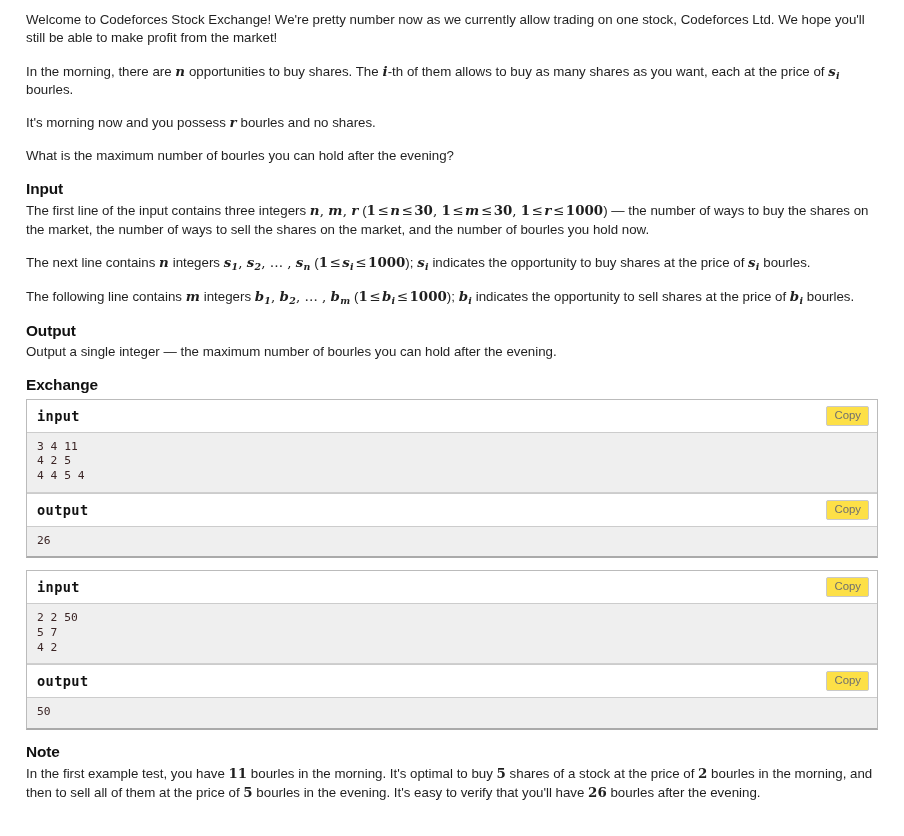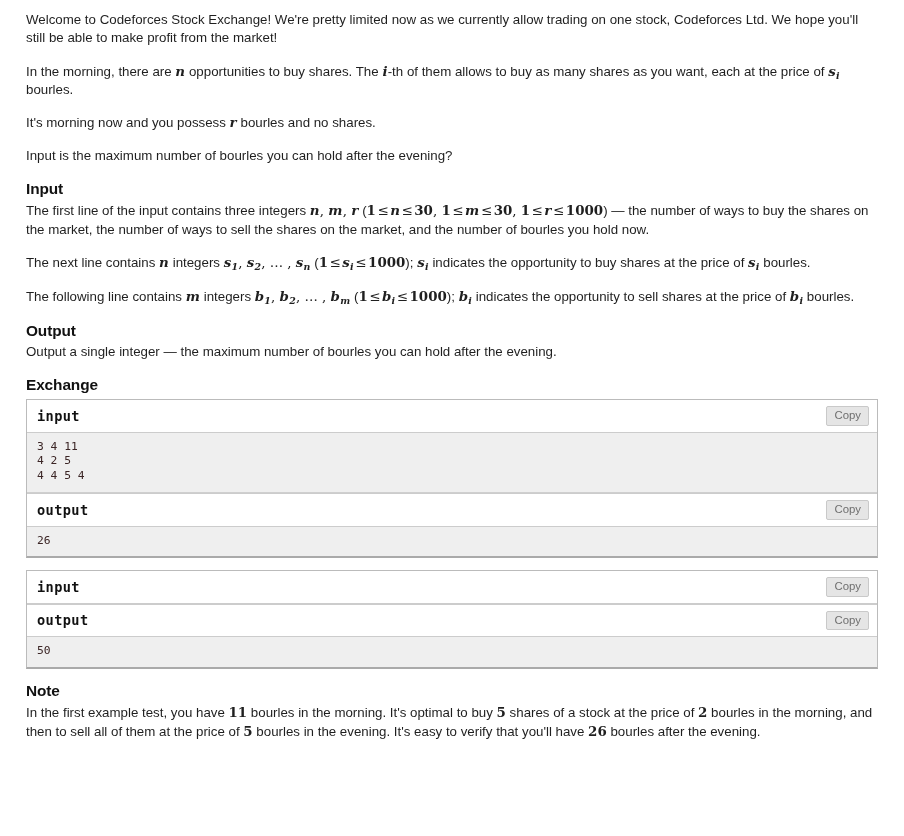--- a/index.html
+++ b/index.html
@@ -98,21 +98,21 @@
     font-size: 13.6px;
     color: #111111;
     letter-spacing: 0.4px;
   }
   .copy-btn {
     font-family: "Liberation Sans", sans-serif;
     font-size: 11.4px;
     color: #6f6f6f;
     border: 1px solid #c9c9c9;
     border-radius: 2px;
-    background: #e5e5e5;
+    background: #fde047;
     padding: 1px 7px 2px 7px;
     line-height: 1.25;
     cursor: pointer;
     user-select: none;
   }
   pre.st-data {
     margin: 0;
     background: #efefef;
     border-bottom: 1px solid #cfcfcf;
     padding: 7px 27px 8px 10px;
@@ -126,24 +126,24 @@
   }
   pre.st-data.last { border-bottom: none; }
   .st-section.output .st-title-row { border-top: 1px solid #cccccc; }
 </style>
 </head>
 <body>
 
 <div class="page">
 
   <div id="statement-body">
-      <p class="para first">Welcome to Codeforces Stock Exchange! We're pretty limited now as we currently allow trading on one stock, Codeforces Ltd. We hope you'll still be able to make profit from the market!</p>
+      <p class="para first">Welcome to Codeforces Stock Exchange! We're pretty number now as we currently allow trading on one stock, Codeforces Ltd. We hope you'll still be able to make profit from the market!</p>
       <p class="para">In the morning, there are <span class="m">n</span> opportunities to buy shares. The <span class="m">i</span>-th of them allows to buy as many shares as you want, each at the price of <span class="m">s<sub>i</sub></span> bourles.</p>
       <p class="para">It's morning now and you possess <span class="m">r</span> bourles and no shares.</p>
-      <p class="para">Input is the maximum number of bourles you can hold after the evening?</p>
+      <p class="para">What is the maximum number of bourles you can hold after the evening?</p>
     </div>
 
   <div>
     <div class="section-title">Input</div>
     <div id="input-section-body">
         <p class="para">The first line of the input contains three integers <span class="m">n</span><span class="msep">, </span><span class="m">m</span><span class="msep">, </span><span class="m">r</span> (<span class="mn">1</span><span class="mop">≤</span><span class="m">n</span><span class="mop">≤</span><span class="mn">30</span><span class="msep">, </span><span class="mn">1</span><span class="mop">≤</span><span class="m">m</span><span class="mop">≤</span><span class="mn">30</span><span class="msep">, </span><span class="mn">1</span><span class="mop">≤</span><span class="m">r</span><span class="mop">≤</span><span class="mn">1000</span>) — the number of ways to buy the shares on the market, the number of ways to sell the shares on the market, and the number of bourles you hold now.</p>
         <p class="para">The next line contains <span class="m">n</span> integers <span class="m">s<sub>1</sub></span><span class="msep">, </span><span class="m">s<sub>2</sub></span><span class="msep">, … , </span><span class="m">s<sub>n</sub></span> (<span class="mn">1</span><span class="mop">≤</span><span class="m">s<sub>i</sub></span><span class="mop">≤</span><span class="mn">1000</span>); <span class="m">s<sub>i</sub></span> indicates the opportunity to buy shares at the price of <span class="m">s<sub>i</sub></span> bourles.</p>
         <p class="para">The following line contains <span class="m">m</span> integers <span class="m">b<sub>1</sub></span><span class="msep">, </span><span class="m">b<sub>2</sub></span><span class="msep">, … , </span><span class="m">b<sub>m</sub></span> (<span class="mn">1</span><span class="mop">≤</span><span class="m">b<sub>i</sub></span><span class="mop">≤</span><span class="mn">1000</span>); <span class="m">b<sub>i</sub></span> indicates the opportunity to sell shares at the price of <span class="m">b<sub>i</sub></span> bourles.</p>
       </div>
   </div>
@@ -175,20 +175,23 @@
             </div>
             <pre class="st-data last">26</pre>
           </div>
         </div>
         <div class="sample-test">
           <div class="st-section input">
             <div class="st-title-row">
               <div class="st-title">input</div>
               <div class="copy-btn">Copy</div>
             </div>
+            <pre class="st-data">2 2 50
+5 7
+4 2</pre>
           </div>
           <div class="st-section output">
             <div class="st-title-row">
               <div class="st-title">output</div>
               <div class="copy-btn">Copy</div>
             </div>
             <pre class="st-data last">50</pre>
           </div>
         </div>
       </div>

